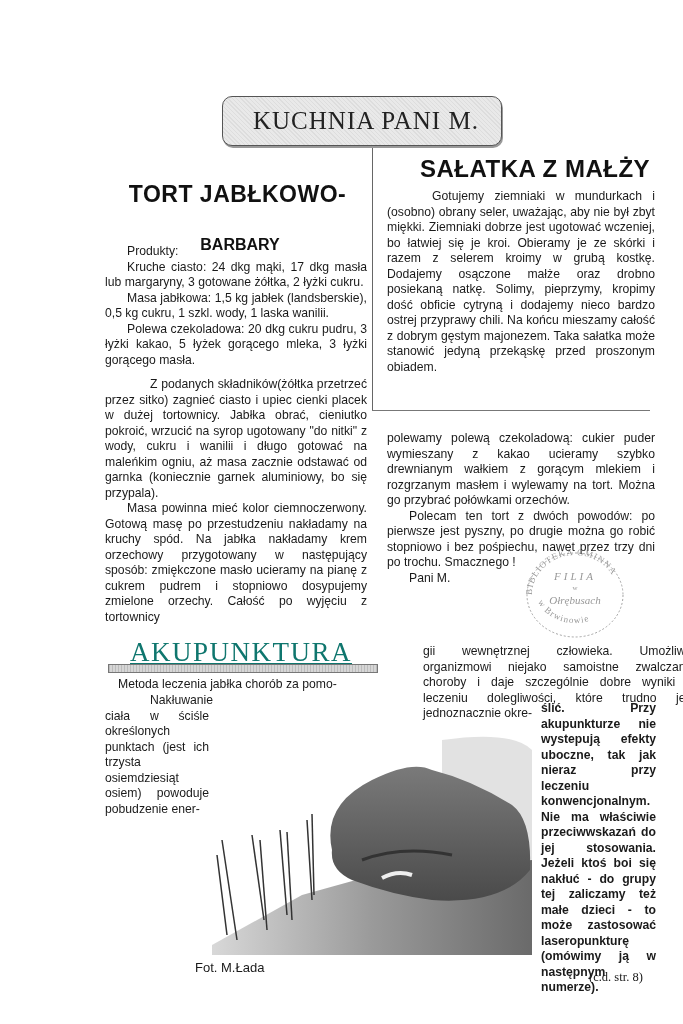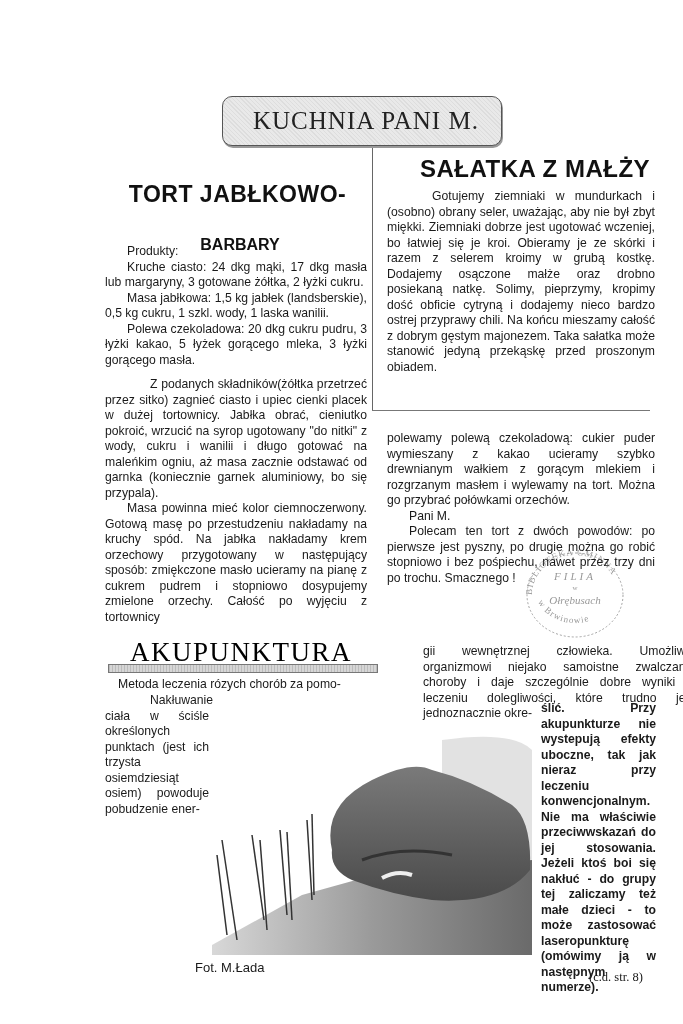--- a/index.html
+++ b/index.html
@@ -16,21 +16,21 @@
   .txt { font-size:12.2px; line-height:15.5px; text-align:justify; }
   .txt p { margin:0; }
   .ind { text-indent:22px; }
   .ind2 { text-indent:45px; }
   .col1 { left:105px; top:232px; width:262px;margin-top:12px; }
   .col1b { left:105px; top:377px; width:262px; }
   .col2 { left:387px; top:189px; width:268px; }
   .col2b { left:387px; top:431px; width:268px; }
   .vline { left:372px; top:148px; width:1px; height:262px; background:#666; }
   .hline { left:372px; top:410px; width:278px; height:1px; background:#777; }
-  .t3 { left:130px; top:637px; width:200px; font-family:"Liberation Serif", serif; font-size:27px; letter-spacing:1.5px; color:#000000; }
+  .t3 { left:130px; top:637px; width:200px; font-family:"Liberation Serif", serif; font-size:27px; letter-spacing:1.5px; color:#0f766e;text-decoration:underline; }
   .bar3 { left:108px; top:664px; width:268px; height:7px; border:1px solid #777; background:#d6d6d6;
     background-image:repeating-linear-gradient(90deg, rgba(0,0,0,0.12) 0 1px, transparent 1px 3px); }
   .col3a { left:118px; top:677px; width:255px; }
   .col3b { left:105px; top:693px; width:104px; }
   .col4a { left:383px; top:644px; width:272px;margin-left:40px; }
   .col4b { left:541px; top:701px; width:115px;font-weight:bold; }
   .caption { left:195px; top:960px; font-family:Liberation Sans, sans-serif; font-size:13px; }
   .cont { left:589px; top:970px; font-family:"Liberation Serif", serif; font-size:12.5px; }
   .photo { left:212px; top:710px; width:320px; height:245px; }
   .stamp { left:520px; top:540px; width:110px; height:100px; opacity:0.55; }
@@ -57,22 +57,22 @@
   <p class="ind">Polewa czekoladowa: 20 dkg cukru pudru, 3 łyżki kakao, 5 łyżek gorącego mleka, 3 łyżki gorącego masła.</p>
 </div>
 
 <div class="abs txt col1b">
   <p class="ind2">Z podanych składników(żółtka przetrzeć przez sitko) zagnieć ciasto i upiec cienki placek w dużej tortownicy. Jabłka obrać, cieniutko pokroić, wrzucić na syrop ugotowany "do nitki" z wody, cukru i wanilii i długo gotować na maleńkim ogniu, aż masa zacznie odstawać od garnka (koniecznie garnek aluminiowy, bo się przypala).</p>
   <p class="ind">Masa powinna mieć kolor ciemnoczerwony. Gotową masę po przestudzeniu nakładamy na kruchy spód. Na jabłka nakładamy krem orzechowy przygotowany w następujący sposób: zmiękczone masło ucieramy na pianę z cukrem pudrem i stopniowo dosypujemy zmielone orzechy. Całość po wyjęciu z tortownicy</p>
 </div>
 
 <div class="abs txt col2b">
   <p>polewamy polewą czekoladową: cukier puder wymieszany z kakao ucieramy szybko drewnianym wałkiem z gorącym mlekiem i rozgrzanym masłem i wylewamy na tort. Można go przybrać połówkami orzechów.</p>
+  <p class="ind">Polecam ten tort z dwóch powodów: po pierwsze jest pyszny, po drugie można go robić stopniowo i bez pośpiechu, nawet przez trzy dni po trochu. Smacznego !</p>
   <p class="ind">Pani M.</p>
-  <p class="ind">Polecam ten tort z dwóch powodów: po pierwsze jest pyszny, po drugie można go robić stopniowo i bez pośpiechu, nawet przez trzy dni po trochu. Smacznego !</p>
 </div>
 
 <div class="abs h-sans t2">SAŁATKA Z MAŁŻY</div>
 <div class="abs txt col2">
   <p class="ind2">Gotujemy ziemniaki w mundurkach i (osobno) obrany seler, uważając, aby nie był zbyt miękki. Ziemniaki dobrze jest ugotować wczeniej, bo łatwiej się je kroi. Obieramy je ze skórki i razem z selerem kroimy w grubą kostkę. Dodajemy osączone małże oraz drobno posiekaną natkę. Solimy, pieprzymy, kropimy dość obficie cytryną i dodajemy nieco bardzo ostrej przyprawy chili. Na końcu mieszamy całość z dobrym gęstym majonezem. Taka sałatka może stanowić jedyną przekąskę przed proszonym obiadem.</p>
 </div>
 
 <svg class="abs stamp" viewBox="0 0 110 100">
   <defs>
     <path id="arcTop" d="M12,55 A43,40 0 0 1 98,55"></path>
@@ -82,21 +82,21 @@
   <text font-family="Liberation Serif, serif" font-size="9" fill="#444" letter-spacing="1"><textPath href="#arcTop">BIBLIOTEKA GMINNA</textPath></text>
   <text font-family="Liberation Serif, serif" font-size="9" fill="#444" letter-spacing="1"><textPath href="#arcBot">w Brwinowie</textPath></text>
   <text x="55" y="40" text-anchor="middle" font-family="Liberation Serif, serif" font-style="italic" font-size="11" fill="#444" letter-spacing="3">FILIA</text>
   <text x="55" y="50" text-anchor="middle" font-family="Liberation Serif, serif" font-size="7" fill="#444">w</text>
   <text x="55" y="64" text-anchor="middle" font-family="Liberation Serif, serif" font-style="italic" font-size="11" fill="#444">Ołrębusach</text>
 </svg>
 
 <div class="abs t3">AKUPUNKTURA</div>
 <div class="abs bar3"></div>
 
-<div class="abs txt col3a">Metoda leczenia rózych chorób za pomo-</div>
+<div class="abs txt col3a">Metoda leczenia jabłka chorób za pomo-</div>
 <div class="abs txt col3b">
   <p class="ind2">Nakłuwanie ciała w ściśle określonych punktach (jest ich trzysta osiemdziesiąt osiem) powoduje pobudzenie ener-</p>
 </div>
 
 <div class="abs txt col4a">gii wewnętrznej człowieka. Umożliwia organizmowi niejako samoistne zwalczanie choroby i daje szczególnie dobre wyniki w leczeniu dolegliwości, które trudno jest jednoznacznie okre-</div>
 <div class="abs txt col4b">ślić. Przy akupunkturze nie wystepują efekty uboczne, tak jak nieraz przy leczeniu konwencjonalnym. Nie ma właściwie przeciwwskazań do jej stosowania. Jeżeli ktoś boi się nakłuć - do grupy tej zaliczamy też małe dzieci - to może zastosować laseropunkturę (omówimy ją w następnym numerze).</div>
 
 <svg class="abs photo" viewBox="0 0 320 245">
   <defs>
     <linearGradient id="skin" x1="0" y1="0" x2="0" y2="1">

